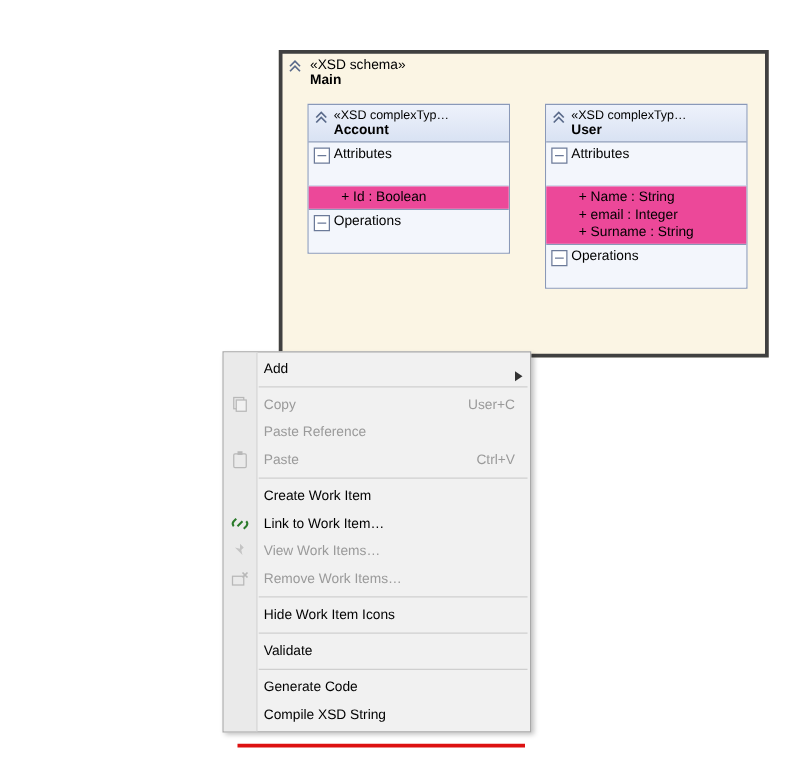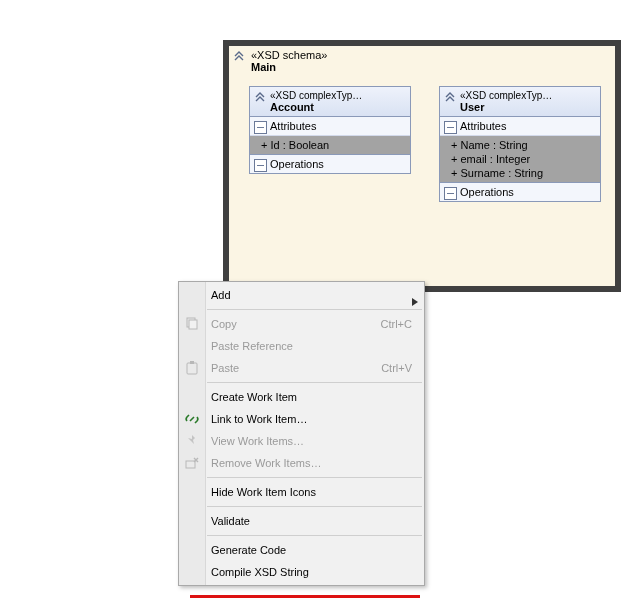--- a/index.html
+++ b/index.html
@@ -1,37 +1,37 @@
 <!DOCTYPE html>
 <html><head>
 <meta charset="utf-8">
 <style>
   html,body{margin:0;padding:0;font-family:Tahoma,Verdana,sans-serif;font-size:11px;color:#000;background:#fff}
   .canvas{position:relative;width:640px;height:610px}
 
   
   .schema{position:absolute;left:223px;top:40px;width:386px;height:240px;
-          background:#fbf5e4;border:6px solid #404040}
+          background:#fbf5e4;border:3px solid #404040}
   .schema-head{height:34px}
   .schema-stereo{padding:3px 4px 0 22px}
   .schema-name{padding:0 4px 2px 22px;font-weight:bold}
   .schema-head .chev{position:absolute;left:4px;top:4px}
 
   
   .ctype{position:absolute;width:160px;border:1px solid #8a99b8;background:#fff}
   .ctype-head{background:linear-gradient(#eef2fb,#d9e2f3);border-bottom:1px solid #8a99b8;
               padding:3px 4px 3px 20px;position:relative}
   .ctype-head .chev{position:absolute;left:4px;top:4px}
   .ctype-stereo{font-size:10px}
   .ctype-name{font-weight:bold}
   .section{background:#f3f6fc;border-bottom:1px solid #8a99b8}
   .section:last-child{border-bottom:none}
-  .sec-title{padding:3px 4px 3px 20px;position:relative;border-bottom:1px solid #d2d9ea}
+  .sec-title{padding:3px 4px 19px 20px;position:relative;border-bottom:1px solid #d2d9ea}
   .sec-title .boxicon{position:absolute;left:4px;top:4px}
-  .sec-body{padding:2px 4px 2px 11px;background:#a3a3a3}
+  .sec-body{padding:2px 4px 2px 26px;background:#ec4899}
   .sec-body .attr{padding:1px 0}
 
   
   .chev{width:12px;height:12px;display:inline-block}
   .chev svg{display:block}
   
   .boxicon{width:11px;height:11px;border:1px solid #6b7a99;background:#fff;display:inline-block;position:relative}
   .boxicon::after{content:"";position:absolute;left:2px;right:2px;top:5px;height:1px;background:#6b7a99}
 
   
@@ -139,21 +139,21 @@
     <div class="menu-sep"></div>
 
     <div class="menu-item disabled">
       <span class="micon">
         <svg width="16" height="16">
             <rect x="3" y="2" width="8" height="9" fill="none" stroke="#b8b8b8"></rect>
             <rect x="5" y="4" width="8" height="9" fill="#f1f1f1" stroke="#b8b8b8"></rect>
           </svg>
       </span>
       <span>Copy</span>
-      <span class="shortcut">Ctrl+C</span>
+      <span class="shortcut">User+C</span>
     </div>
     <div class="menu-item disabled">
       <span>Paste Reference</span>
     </div>
     <div class="menu-item disabled">
       <span class="micon">
         <svg width="16" height="16">
             <rect x="3" y="3" width="10" height="11" rx="1" fill="none" stroke="#b8b8b8"></rect>
             <rect x="6" y="1" width="4" height="3" fill="#b8b8b8"></rect>
           </svg>

